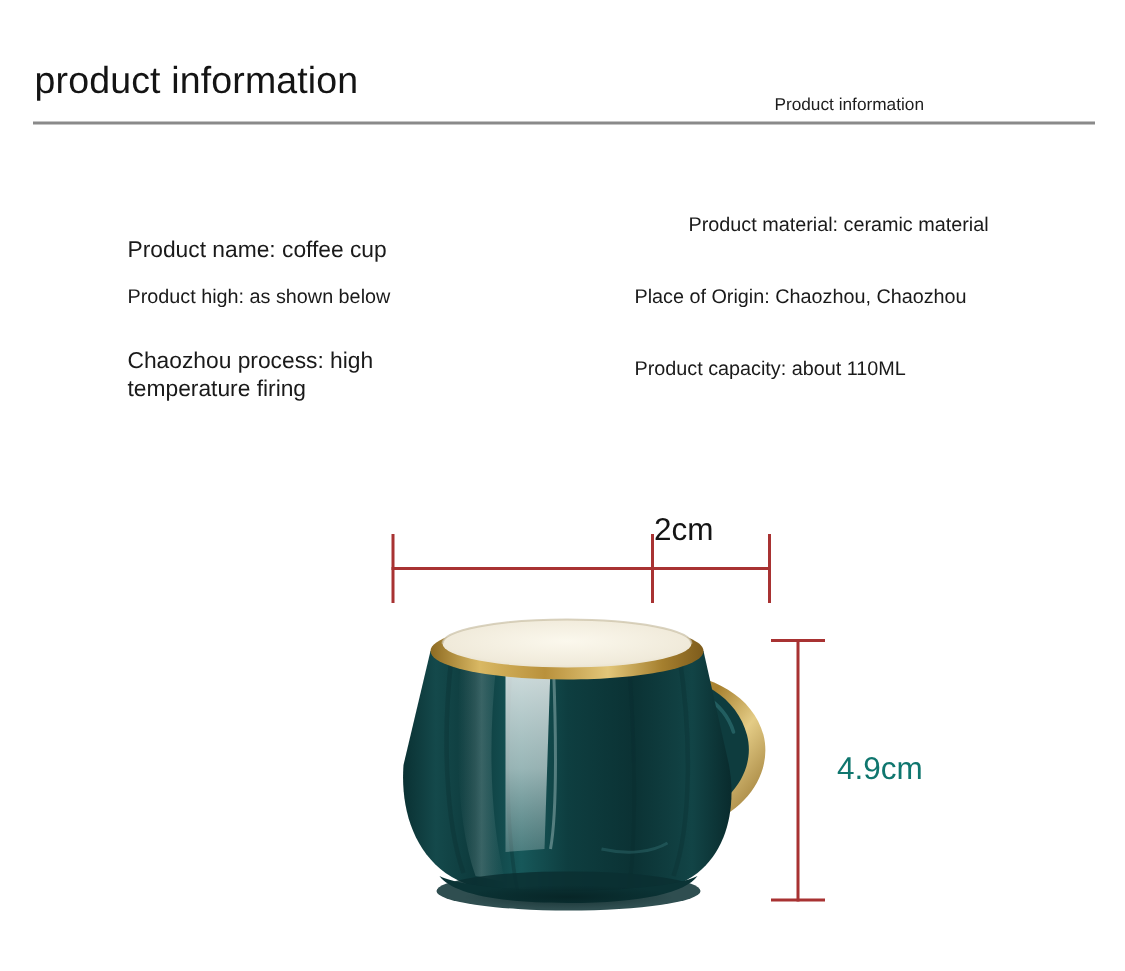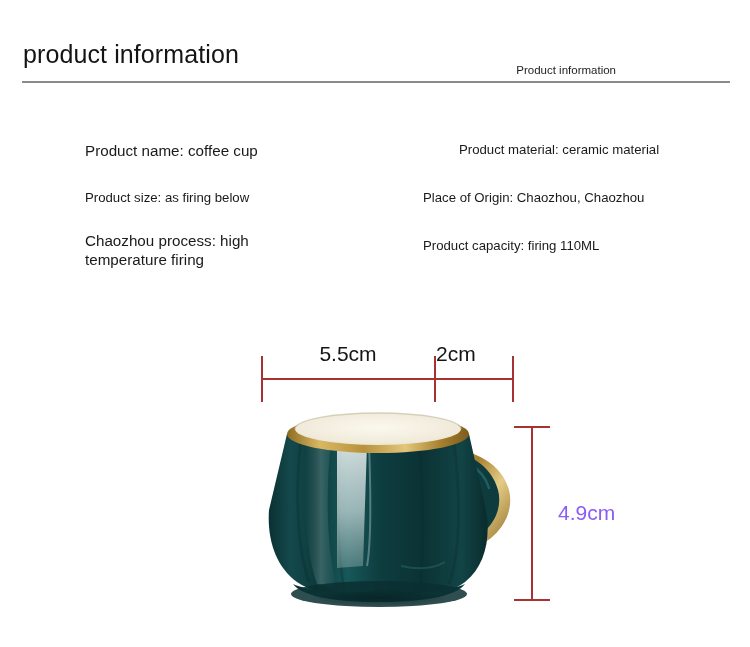--- a/index.html
+++ b/index.html
@@ -70,21 +70,21 @@
   .spec-item {
     position: absolute;
     color: #1a1a1a;
     font-weight: 400;
     line-height: 1.24;
     white-space: pre-line;
   }
   .sz-lg { font-size: 15.2px; }
   .sz-sm { font-size: 13.2px; }
 
-  #spec-name     { top: 14px;  left: 0; }
+  #spec-name     { top: 30px;  left: 0; }
   #spec-size     { top: 62px;  left: 0; }
   #spec-process  { top: 104px; left: 0; }
 
   #spec-material { top: 14px;  left: 4px; margin-left: 32px; }
   #spec-origin   { top: 62px;  left: 0; }
   #spec-capacity { top: 110px; left: 0; }
 
   
   #diagram {
     position: absolute;
@@ -124,21 +124,21 @@
   
   #v-rule    { left: 531px; top: 106px; width: 2px;  height: 175px; }
   #v-cap-top { left: 514px; top: 106px; width: 36px; height: 2px; }
   #v-cap-bot { left: 514px; top: 279px; width: 36px; height: 2px; }
 
   #lbl-height {
     position: absolute;
     left: 558px;
     top: 181px;
     font-size: 21px;
-    color: #8b5cf6;
+    color: #0f766e;
     white-space: nowrap;
   }
 
   
   #mug {
     position: absolute;
     left: 233px;
     top: 78px;
     width: 300px;
     height: 220px;
@@ -151,36 +151,35 @@
 <div id="header">
   <div id="title-main">product information</div>
   <div id="title-side">Product information</div>
   <div id="header-rule"></div>
 </div>
 
 <div id="specs">
 
   <div id="spec-col-left" class="spec-col">
     <div id="spec-name" class="spec-item sz-lg">Product name: coffee cup</div>
-    <div id="spec-size" class="spec-item sz-sm">Product size: as firing below</div>
+    <div id="spec-size" class="spec-item sz-sm">Product high: as shown below</div>
     <div id="spec-process" class="spec-item sz-lg">Chaozhou process: high
 temperature firing</div>
   </div>
 
   <div id="spec-col-right" class="spec-col">
     <div id="spec-material" class="spec-item sz-sm">Product material: ceramic material</div>
     <div id="spec-origin" class="spec-item sz-sm">Place of Origin: Chaozhou, Chaozhou</div>
-    <div id="spec-capacity" class="spec-item sz-sm">Product capacity: firing 110ML</div>
+    <div id="spec-capacity" class="spec-item sz-sm">Product capacity: about 110ML</div>
   </div>
 
 </div>
 
 <div id="diagram">
 
-  <div id="lbl-width">5.5cm</div>
   <div id="lbl-depth">2cm</div>
   <div id="h-rule" class="dim-line"></div>
   <div id="h-tick-l" class="dim-line"></div>
   <div id="h-tick-m" class="dim-line"></div>
   <div id="h-tick-r" class="dim-line"></div>
 
   <div id="v-rule" class="dim-line"></div>
   <div id="v-cap-top" class="dim-line"></div>
   <div id="v-cap-bot" class="dim-line"></div>
   <div id="lbl-height">4.9cm</div>

